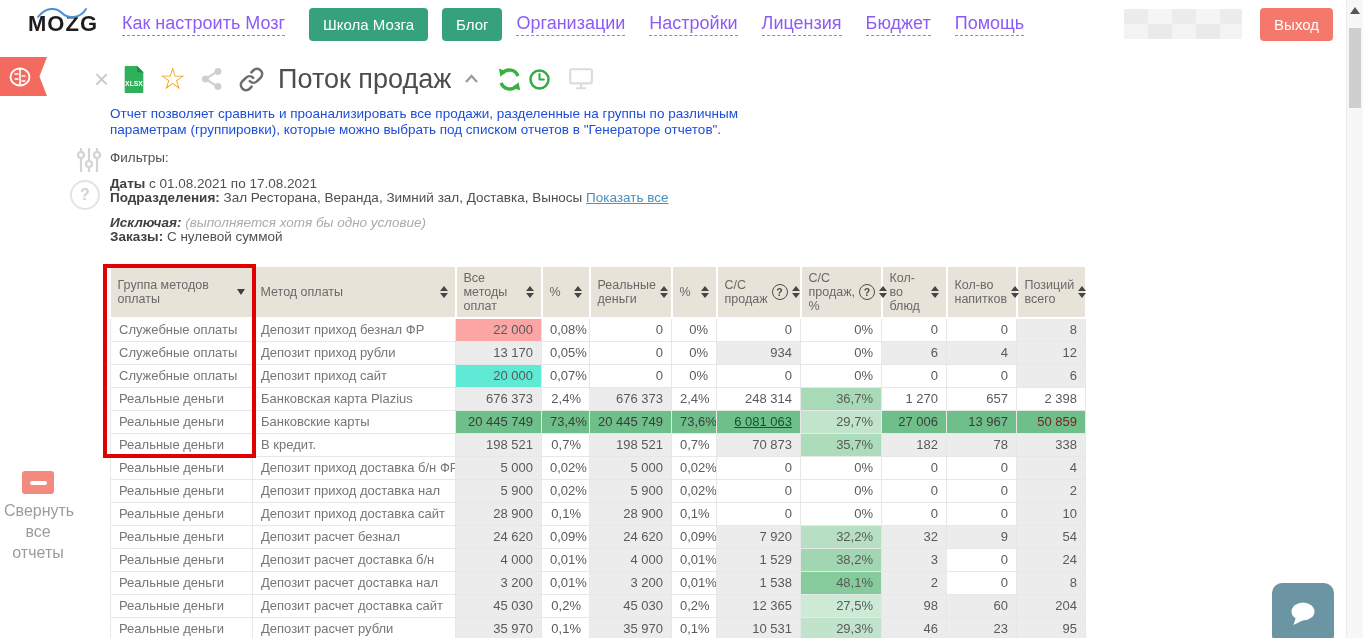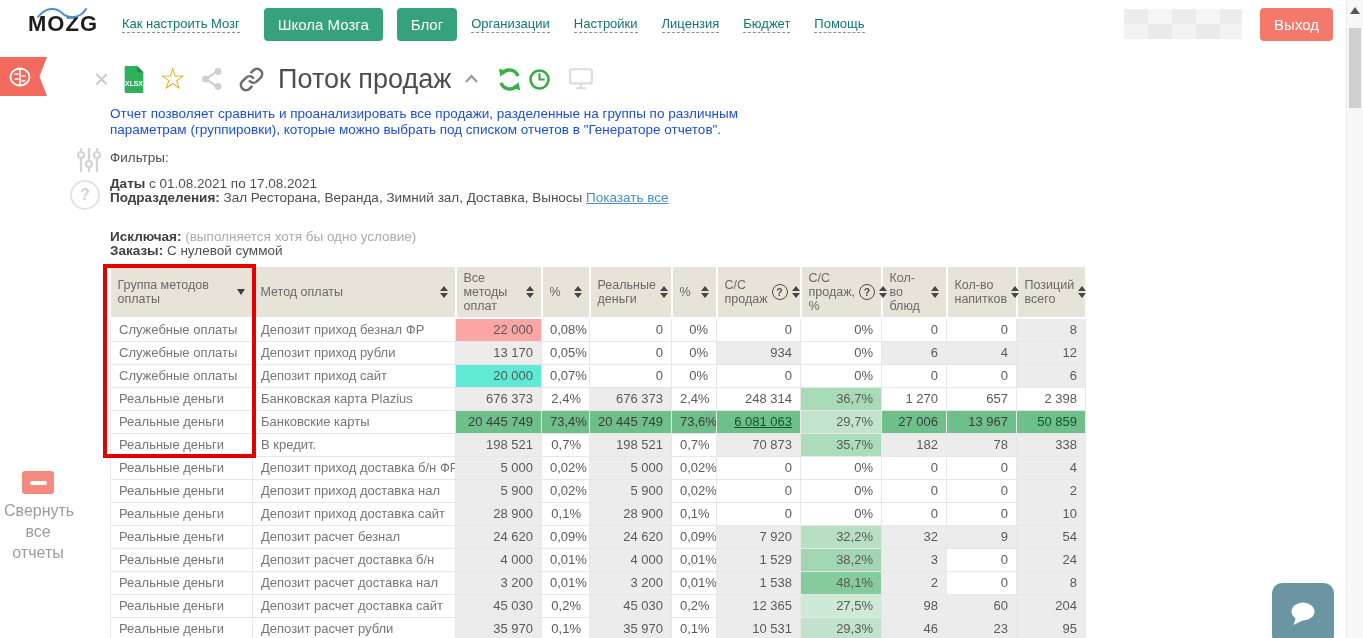--- a/index.html
+++ b/index.html
@@ -12,21 +12,21 @@
 
   
   .topbar {
     position:absolute; left:0; top:0; width:1346px; height:48px;
     background:#fff; display:flex; align-items:center; padding:0 13px 0 28px;
   }
   .logo { position:relative; width:64px; height:34px; margin-right:30px; cursor:pointer; }
   .logo-text { font-size:22px; font-weight:bold; letter-spacing:1px; color:#1d1d1d; line-height:34px; }
   .logo-swoosh { position:absolute; left:8px; top:-2px; pointer-events:none; }
   .nav-link {
-    font-size:13px; color:#0f766e; text-decoration:none; cursor:pointer;
+    font-size:18px; color:#8b5cf6; text-decoration:none; cursor:pointer;
     border-bottom:1px dashed #8f8f8f; padding-bottom:1px; margin-right:24px; white-space:nowrap;
   }
   .btn { border:none; border-radius:4px; font-size:15px; padding:8px 14px; cursor:pointer; white-space:nowrap; font-family:inherit; }
   .btn-green { background:#35a27d; color:#fff; margin-right:14px; }
   .btn-red { background:#f4796c; color:#fff; }
   .user-blur {
     margin-left:auto; margin-right:18px; width:118px; height:30px; border-radius:2px; position:relative; overflow:hidden;
     background:repeating-linear-gradient(90deg,#ececec 0 24px,#f5f5f5 24px 48px);
   }
   .user-blur::after {
@@ -57,21 +57,21 @@
   .ficon-help {
     position:absolute; left:70px; top:180px; width:30px; height:30px; border:2px solid #e3e3e3; border-radius:50%;
     color:#d2d2d2; font-size:16px; font-weight:bold; display:flex; align-items:center; justify-content:center;
   }
   .filters { position:absolute; left:110px; top:151px; font-size:13.5px; color:#4f4f4f; }
   .filters .fline { line-height:14.6px; }
   .filters .flabel { font-weight:bold; color:#404040; }
   .filters-head { margin-bottom:11px; }
   .gray-note { color:#ababab; }
   .show-all-link { color:#4a90c2; text-decoration:underline; cursor:pointer; }
-  .excluding-block { margin-top:24px; }
+  .excluding-block { margin-top:10px;font-style:italic; }
 
   
   .collapse-wrap { position:absolute; left:4px; top:471px; width:68px; text-align:center; }
   .collapse-btn { width:32px; height:23px; background:#f48a7d; border-radius:3px; margin:0 auto 7px; display:flex; align-items:center; justify-content:center; cursor:pointer; }
   .collapse-dash { width:17px; height:4px; background:#fff; border-radius:2px; }
   .collapse-label { font-size:16px; color:#9c9c9c; line-height:1.3; }
 
   
   .report-table {
     position:absolute; left:110px; top:267px; width:975px;
@@ -410,21 +410,21 @@
           <td class="txt">Реальные деньги</td>
           <td class="txt">Банковские карты</td>
           <td class="num" style="background: rgb(111, 191, 138); color: rgb(61, 61, 61);">20 445 749</td>
           <td class="num" style="background: rgb(111, 191, 138); color: rgb(61, 61, 61);">73,4%</td>
           <td class="num" style="background: rgb(111, 191, 138); color: rgb(61, 61, 61);">20 445 749</td>
           <td class="num" style="background: rgb(111, 191, 138); color: rgb(61, 61, 61);">73,6%</td>
           <td class="num" style="background: rgb(111, 191, 138); color: #14532d; text-decoration: underline;">6 081 063</td>
           <td class="num" style="background: rgb(195, 228, 204);">29,7%</td>
           <td class="num" style="background: rgb(111, 191, 138); color: rgb(61, 61, 61);">27 006</td>
           <td class="num" style="background: rgb(111, 191, 138); color: rgb(61, 61, 61);">13 967</td>
-          <td class="num" style="background: rgb(111, 191, 138); color: #14532d; margin-left: 13px;">50 859</td>
+          <td class="num" style="background: rgb(111, 191, 138); color: #7f1d1d; margin-left: 13px;">50 859</td>
         </tr>
         <tr>
           <td class="txt">Реальные деньги</td>
           <td class="txt">В кредит.</td>
           <td class="num" style="background: rgb(236, 236, 236);">198 521</td>
           <td class="num">0,7%</td>
           <td class="num" style="background: rgb(236, 236, 236);">198 521</td>
           <td class="num">0,7%</td>
           <td class="num" style="background: rgb(236, 236, 236);">70 873</td>
           <td class="num" style="background: rgb(173, 220, 186);">35,7%</td>

